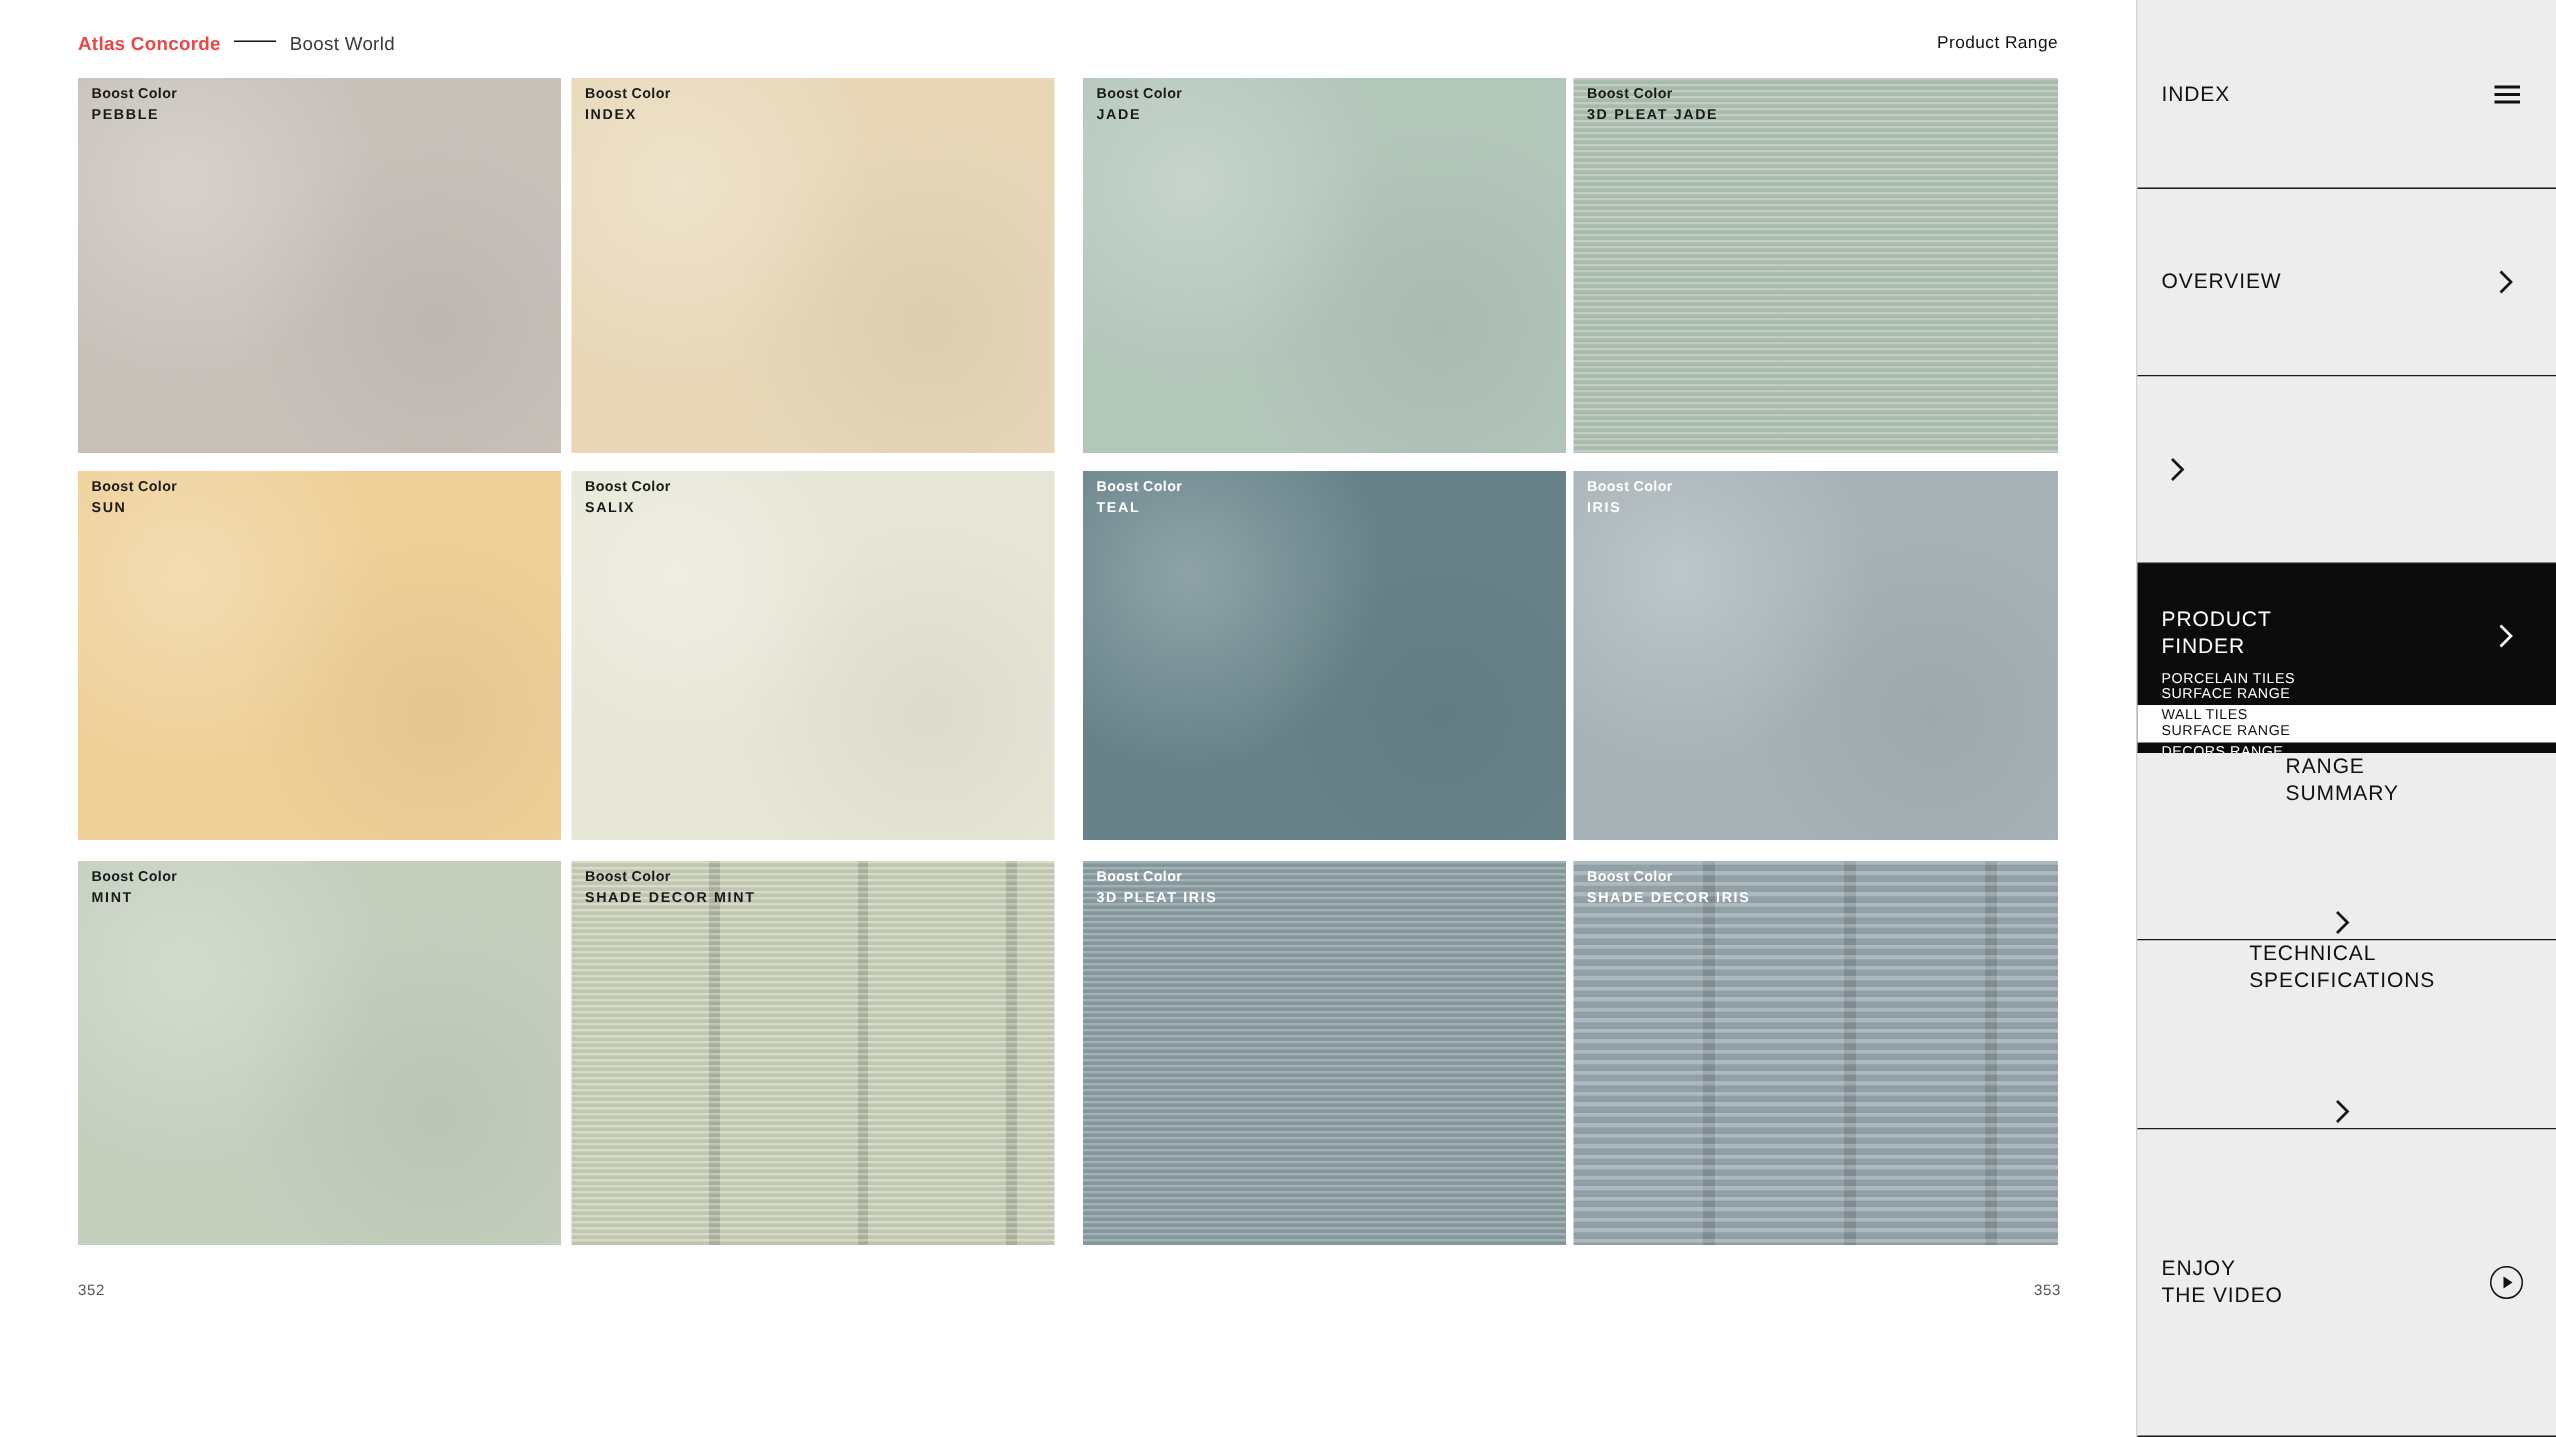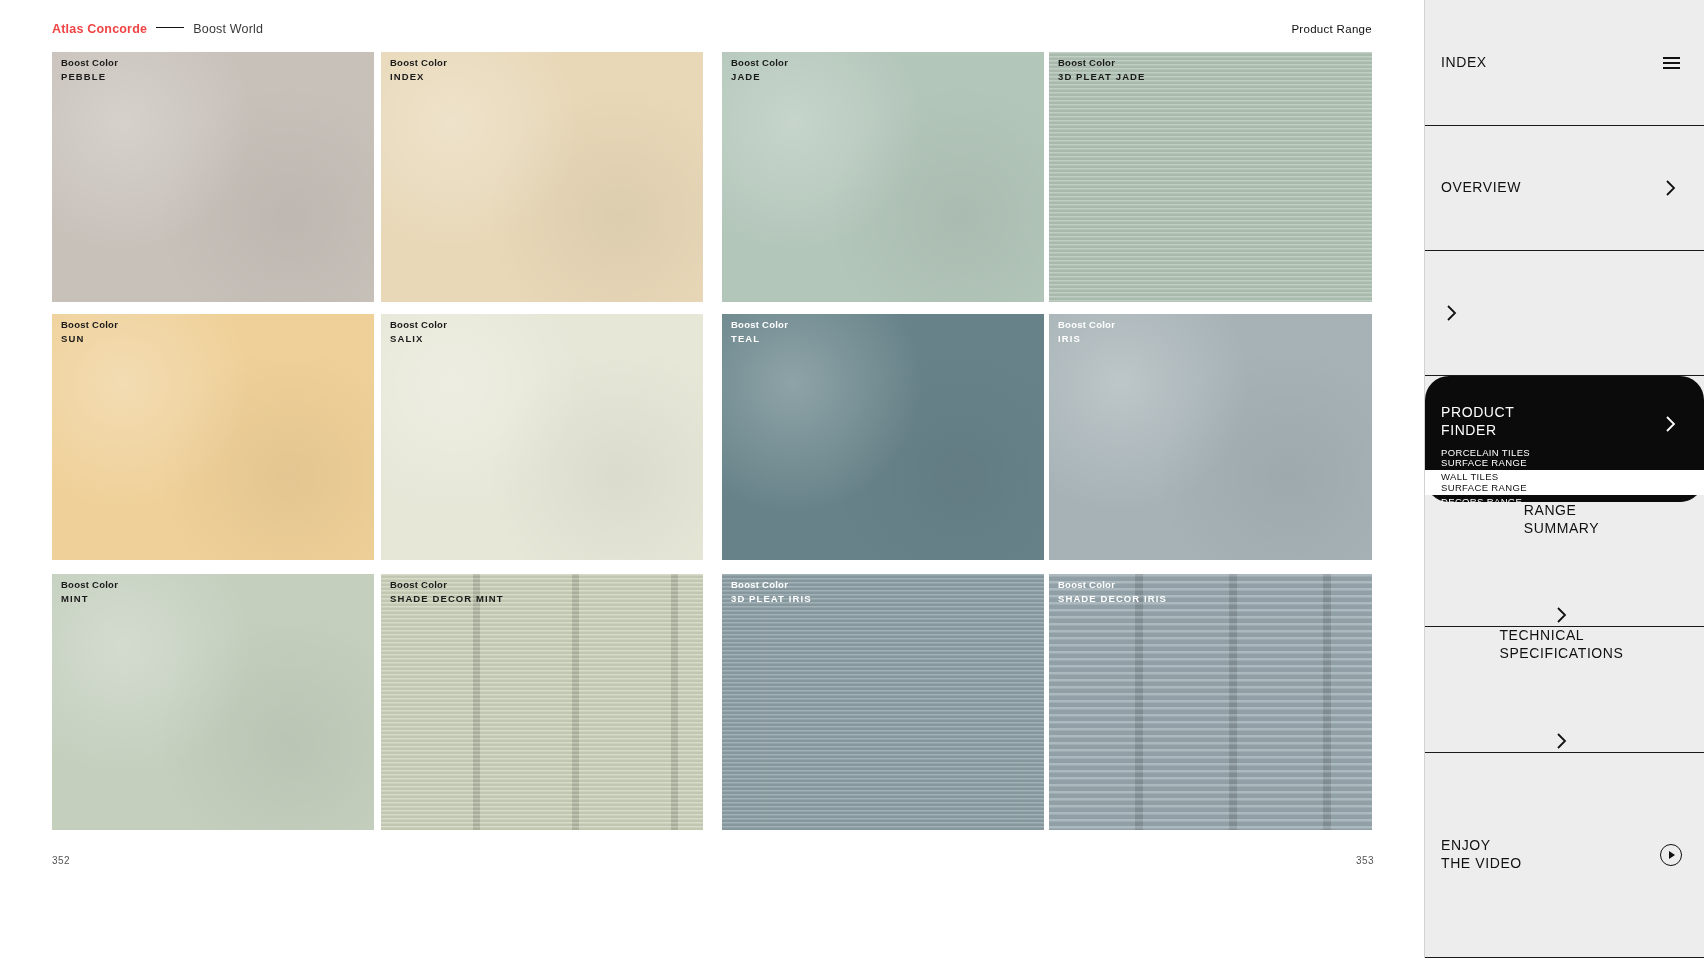--- a/index.html
+++ b/index.html
@@ -307,21 +307,21 @@
           </svg>
         </div>
       </div>
       <div class="nav-item" style="height: 125px;">
         <div class="nav-icon">
           <svg width="12" height="18" viewBox="0 0 12 18">
             <path d="M2 2 L9 9 L2 16" fill="none" stroke="currentColor" stroke-width="1.8"></path>
           </svg>
         </div>
       </div>
-      <div class="nav-item active" style="height: 126px; border-radius: 24px;">
+      <div class="nav-item active" style="height: 126px;">
         <div class="active-head">
           <div class="nav-label">PRODUCT
 FINDER</div>
           <div class="nav-icon">
             <svg width="12" height="18" viewBox="0 0 12 18">
               <path d="M2 2 L9 9 L2 16" fill="none" stroke="currentColor" stroke-width="1.8"></path>
             </svg>
           </div>
         </div>
         <div class="submenu">

